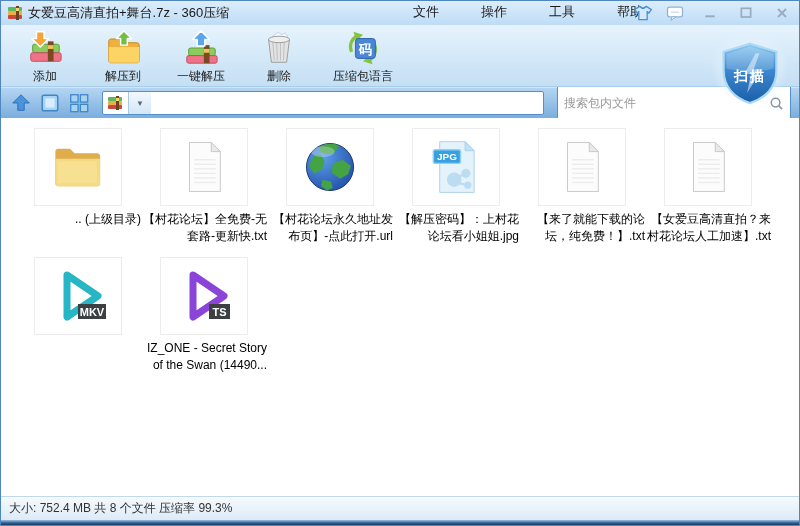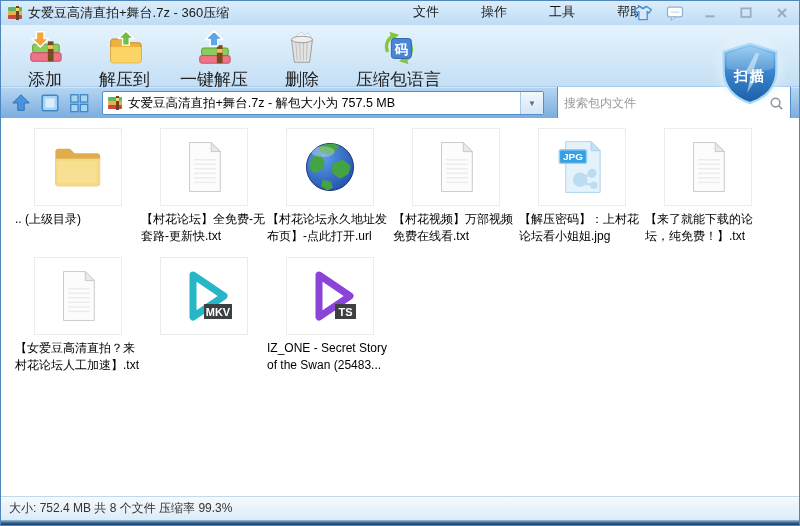--- a/index.html
+++ b/index.html
@@ -18,21 +18,21 @@
   .title-right { position:absolute; right:4px; top:0; height:24px; display:flex; align-items:center; }
   .tb-ico { width:24px; height:22px; display:flex; align-items:center; justify-content:center; margin-left:8px; }
   .winbtn { width:26px; height:20px; display:flex; align-items:center; justify-content:center; margin-left:10px; }
 
   
   .toolbar { height:62px; flex:0 0 62px; background:linear-gradient(#e6f3fd,#c4dff4);
              border-bottom:1px solid #a9cdec; display:flex; align-items:flex-start;
              padding:3px 0 0 16px; gap:22px; position:relative; }
   .tbtn { display:flex; flex-direction:column; align-items:center; min-width:56px; padding:1px 4px; }
   .tbtn svg { width:38px; height:38px; }
-  .tbtn-label { font-size:17px; color:#222; margin-top:1px; white-space:nowrap; }
+  .tbtn-label { font-size:12px; color:#222; margin-top:1px; white-space:nowrap; }
 
   .scan-wrap { position:absolute; top:2px; right:10px; width:78px; height:78px; z-index:6;
                display:flex; align-items:flex-end; justify-content:center; }
   .scan-wrap::before { content:""; position:absolute; inset:0; border-radius:50%;
                background:radial-gradient(circle,rgba(226,241,252,.95) 35%,rgba(226,241,252,0) 72%); }
   .scan-wrap svg { position:relative; }
 
   
   .navrow { height:31px; flex:0 0 31px; background:linear-gradient(#b4d5f1,#7badde);
             border-top:1px solid #cfe6f9; display:flex; align-items:center; padding:0 8px; gap:5px; }
@@ -48,21 +48,21 @@
                margin-left:8px; display:flex; align-items:center; padding:0 6px; }
   .searchbox input { flex:1; border:none; outline:none; font-size:12px; color:#333; background:transparent;
                      font-family:"Liberation Sans","DejaVu Sans",sans-serif; }
   .searchbox input::placeholder { color:#999; }
 
   
   .filearea { flex:1; background:#fff; padding:10px 0 0 14px; overflow:hidden; }
   .fgrid { display:grid; grid-template-columns:repeat(6,126px); row-gap:12px; }
   .fitem { display:flex; flex-direction:column; align-items:center; }
   .fbox { width:88px; height:78px; border:1px solid #ececec; display:flex; align-items:center; justify-content:center; background:#fff; }
-  .fcap { width:126px; margin-top:5px; font-size:12px; line-height:17px; text-align:left; color:#000; word-break:break-word; }
+  .fcap { width:126px; margin-top:5px; font-size:12px; line-height:17px; text-align:right; color:#000; word-break:break-word; }
 
   
   .statusbar { height:24px; flex:0 0 24px; background:linear-gradient(#f6fafd,#dcebf7);
                border-top:1px solid #c2d8ec; display:flex; align-items:center; padding:0 8px; }
   .status-text { font-size:12px; color:#333; }
   .frame-bottom { height:5px; flex:0 0 5px; background:linear-gradient(#9cc0e2,#2f5d8e 60%,#1b3c5e); }
 </style>
 </head>
 <body>
 
@@ -215,21 +215,20 @@
     </span>
 
     <div class="addressbar">
       <svg class="ar-icon" viewBox="0 0 16 16">
         <rect x="1" y="2" width="14" height="4" rx="1" fill="#5cb85c"></rect>
         <rect x="1" y="6" width="14" height="4" fill="#f0ad4e"></rect>
         <rect x="1" y="10" width="14" height="4" rx="1" fill="#c9483f"></rect>
         <rect x="9" y="1" width="3" height="14" fill="#6b4226"></rect>
         <rect x="9" y="3" width="3" height="3" fill="#f5d76e"></rect>
       </svg>
-      <span class="address-text">女爱豆高清直拍+舞台.7z - 解包大小为 757.5 MB</span>
       <span class="dropbtn">
         <span>▼</span>
       </span>
     </div>
 
     <div class="searchbox">
       <input type="text" placeholder="搜索包内文件" style="">
       <svg width="15" height="15" viewBox="0 0 16 16">
         <circle cx="7" cy="7" r="4.6" fill="none" stroke="#8a97a5" stroke-width="1.6"></circle>
         <line x1="10.4" y1="10.4" x2="14" y2="14" stroke="#8a97a5" stroke-width="1.8"></line>
@@ -282,88 +281,71 @@
             <path d="M20 10 c7-4 16-5 22-1 l-5 7 -9 2 -7-3 z" fill="#44a344"></path>
             <path d="M10 28 c2-7 6-10 11-10 l5 7 -2 9 -9 5 c-3.5-2.5-6-7-5-11 z" fill="#44a344"></path>
             <path d="M35 28 l11-4 9 7 -3 9 -9 5 -9-7 z" fill="#44a344"></path>
             <path d="M24 46 l9 2 2 7 -6 3 -7-5 z" fill="#44a344"></path>
             <ellipse cx="24" cy="15" rx="13" ry="6" fill="#ffffff" opacity="0.28"></ellipse>
           </svg>
         </div>
         <div class="fcap">【村花论坛永久地址发布页】-点此打开.url</div>
       </div>
 
+
+      <div class="fitem">
+        <div class="fbox">
+          <svg width="58" height="58" viewBox="0 0 64 64">
+            <path d="M14 4 h28 l10 10 v46 H14 z" fill="#e4f2fc" stroke="#a8cfe8"></path>
+            <path d="M42 4 l10 10 h-10 z" fill="#c2e0f5" stroke="#a8cfe8"></path>
+            <circle cx="30" cy="46" r="8" fill="#bcdcf2"></circle>
+            <circle cx="43" cy="39" r="5" fill="#bcdcf2"></circle>
+            <circle cx="45" cy="52" r="4" fill="#bcdcf2"></circle>
+            <line x1="34" y1="43" x2="42" y2="40" stroke="#bcdcf2" stroke-width="2.5"></line>
+            <line x1="36" y1="50" x2="44" y2="52" stroke="#bcdcf2" stroke-width="2.5"></line>
+            <rect x="7" y="13" width="30" height="15" rx="2" fill="#38a0e0" stroke="#8fd0f5" stroke-width="1.6"></rect>
+            <text x="22" y="24.5" font-size="11" font-weight="bold" fill="#ffffff" text-anchor="middle">JPG</text>
+          </svg>
+        </div>
+        <div class="fcap">【解压密码】：上村花论坛看小姐姐.jpg</div>
+      </div>
+
       <div class="fitem">
         <div class="fbox">
           <svg width="58" height="58" viewBox="0 0 64 64">
             <path d="M16 5 h24 l10 10 v44 H16 z" fill="#fcfcfc" stroke="#c6c6c6"></path>
             <path d="M40 5 l10 10 h-10 z" fill="#e9e9e9" stroke="#c6c6c6"></path>
             <g stroke="#ececec" stroke-width="1.6">
               <line x1="21" y1="24" x2="45" y2="24"></line>
                 <line x1="21" y1="29" x2="45" y2="29"></line>
               <line x1="21" y1="34" x2="45" y2="34"></line>
                 <line x1="21" y1="39" x2="45" y2="39"></line>
               <line x1="21" y1="44" x2="45" y2="44"></line>
                 <line x1="21" y1="49" x2="45" y2="49"></line>
             </g>
           </svg>
         </div>
-        <div class="fcap">【村花视频】万部视频免费在线看.txt</div>
-      </div>
-
-      <div class="fitem">
-        <div class="fbox">
-          <svg width="58" height="58" viewBox="0 0 64 64">
-            <path d="M14 4 h28 l10 10 v46 H14 z" fill="#e4f2fc" stroke="#a8cfe8"></path>
-            <path d="M42 4 l10 10 h-10 z" fill="#c2e0f5" stroke="#a8cfe8"></path>
-            <circle cx="30" cy="46" r="8" fill="#bcdcf2"></circle>
-            <circle cx="43" cy="39" r="5" fill="#bcdcf2"></circle>
-            <circle cx="45" cy="52" r="4" fill="#bcdcf2"></circle>
-            <line x1="34" y1="43" x2="42" y2="40" stroke="#bcdcf2" stroke-width="2.5"></line>
-            <line x1="36" y1="50" x2="44" y2="52" stroke="#bcdcf2" stroke-width="2.5"></line>
-            <rect x="7" y="13" width="30" height="15" rx="2" fill="#38a0e0" stroke="#8fd0f5" stroke-width="1.6"></rect>
-            <text x="22" y="24.5" font-size="11" font-weight="bold" fill="#ffffff" text-anchor="middle">JPG</text>
-          </svg>
-        </div>
-        <div class="fcap">【解压密码】：上村花论坛看小姐姐.jpg</div>
+        <div class="fcap">【来了就能下载的论坛，纯免费！】.txt</div>
       </div>
 
       <div class="fitem">
         <div class="fbox">
           <svg width="58" height="58" viewBox="0 0 64 64">
             <path d="M16 5 h24 l10 10 v44 H16 z" fill="#fcfcfc" stroke="#c6c6c6"></path>
             <path d="M40 5 l10 10 h-10 z" fill="#e9e9e9" stroke="#c6c6c6"></path>
             <g stroke="#ececec" stroke-width="1.6">
               <line x1="21" y1="24" x2="45" y2="24"></line>
                 <line x1="21" y1="29" x2="45" y2="29"></line>
               <line x1="21" y1="34" x2="45" y2="34"></line>
                 <line x1="21" y1="39" x2="45" y2="39"></line>
               <line x1="21" y1="44" x2="45" y2="44"></line>
                 <line x1="21" y1="49" x2="45" y2="49"></line>
             </g>
           </svg>
         </div>
-        <div class="fcap">【来了就能下载的论坛，纯免费！】.txt</div>
-      </div>
-
-      <div class="fitem">
-        <div class="fbox">
-          <svg width="58" height="58" viewBox="0 0 64 64">
-            <path d="M16 5 h24 l10 10 v44 H16 z" fill="#fcfcfc" stroke="#c6c6c6"></path>
-            <path d="M40 5 l10 10 h-10 z" fill="#e9e9e9" stroke="#c6c6c6"></path>
-            <g stroke="#ececec" stroke-width="1.6">
-              <line x1="21" y1="24" x2="45" y2="24"></line>
-                <line x1="21" y1="29" x2="45" y2="29"></line>
-              <line x1="21" y1="34" x2="45" y2="34"></line>
-                <line x1="21" y1="39" x2="45" y2="39"></line>
-              <line x1="21" y1="44" x2="45" y2="44"></line>
-                <line x1="21" y1="49" x2="45" y2="49"></line>
-            </g>
-          </svg>
-        </div>
         <div class="fcap">【女爱豆高清直拍？来村花论坛人工加速】.txt</div>
       </div>
 
       <div class="fitem">
         <div class="fbox">
           <svg width="64" height="64" viewBox="0 0 64 64">
             <path d="M21 11 L52 32 L21 53 Z" fill="none" stroke="#26b6c6" stroke-width="7" stroke-linejoin="round"></path>
             <rect x="32" y="40" width="28" height="15" fill="#3c4043"></rect>
             <text x="46" y="51.5" font-size="11" font-weight="bold" fill="#ffffff" text-anchor="middle">MKV</text>
           </svg>
@@ -371,21 +353,21 @@
       </div>
 
       <div class="fitem">
         <div class="fbox">
           <svg width="64" height="64" viewBox="0 0 64 64">
             <path d="M21 11 L52 32 L21 53 Z" fill="none" stroke="#8b44d8" stroke-width="7" stroke-linejoin="round"></path>
             <rect x="37" y="40" width="21" height="15" fill="#3c4043"></rect>
             <text x="47.5" y="51.5" font-size="11" font-weight="bold" fill="#ffffff" text-anchor="middle">TS</text>
           </svg>
         </div>
-        <div class="fcap">IZ_ONE - Secret Story of the Swan (25483...</div>
+        <div class="fcap">IZ_ONE - Secret Story of the Swan (14490...</div>
       </div>
 
     </div>
   </div>
 
   <div class="statusbar">
     <span class="status-text">大小: 752.4 MB 共 8 个文件 压缩率 99.3%</span>
   </div>
   <div class="frame-bottom"></div>
 

